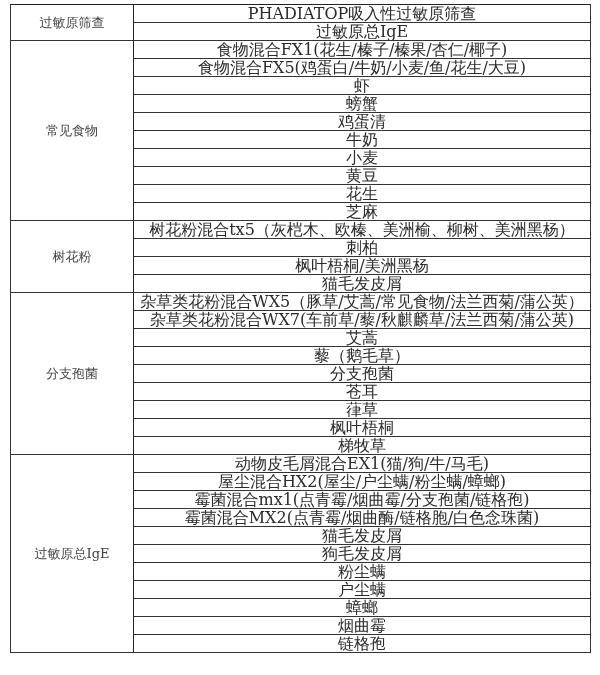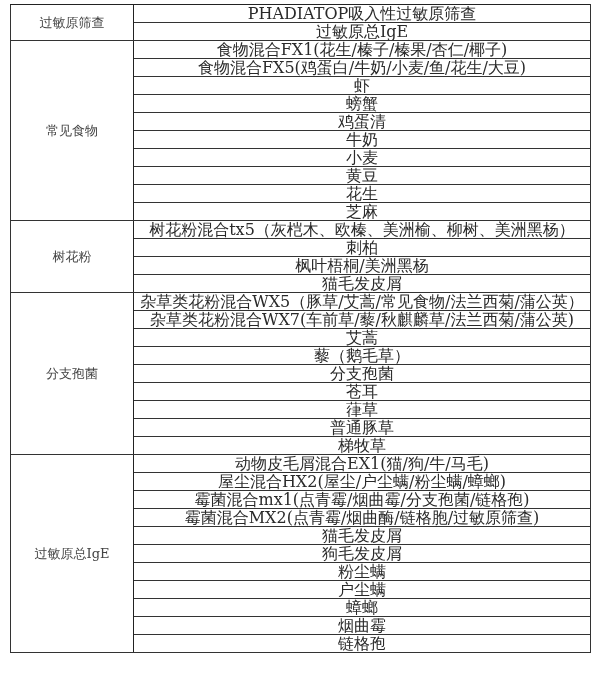--- a/index.html
+++ b/index.html
@@ -101,37 +101,37 @@
       <tr>
         <td>分支孢菌</td>
       </tr>
       <tr>
         <td>苍耳</td>
       </tr>
       <tr>
         <td>葎草</td>
       </tr>
       <tr>
-        <td>普通豚草</td>
+        <td>枫叶梧桐</td>
       </tr>
       <tr>
         <td>梯牧草</td>
       </tr>
       <tr class="group-start">
         <td class="cat" rowspan="11">过敏原总IgE</td>
         <td>动物皮毛屑混合EX1(猫/狗/牛/马毛)</td>
       </tr>
       <tr>
         <td>屋尘混合HX2(屋尘/户尘螨/粉尘螨/蟑螂)</td>
       </tr>
       <tr>
         <td>霉菌混合mx1(点青霉/烟曲霉/分支孢菌/链格孢)</td>
       </tr>
       <tr>
-        <td>霉菌混合MX2(点青霉/烟曲酶/链格胞/过敏原筛查)</td>
+        <td>霉菌混合MX2(点青霉/烟曲酶/链格胞/白色念珠菌)</td>
       </tr>
       <tr>
         <td>猫毛发皮屑</td>
       </tr>
       <tr>
         <td>狗毛发皮屑</td>
       </tr>
       <tr>
         <td>粉尘螨</td>
       </tr>

